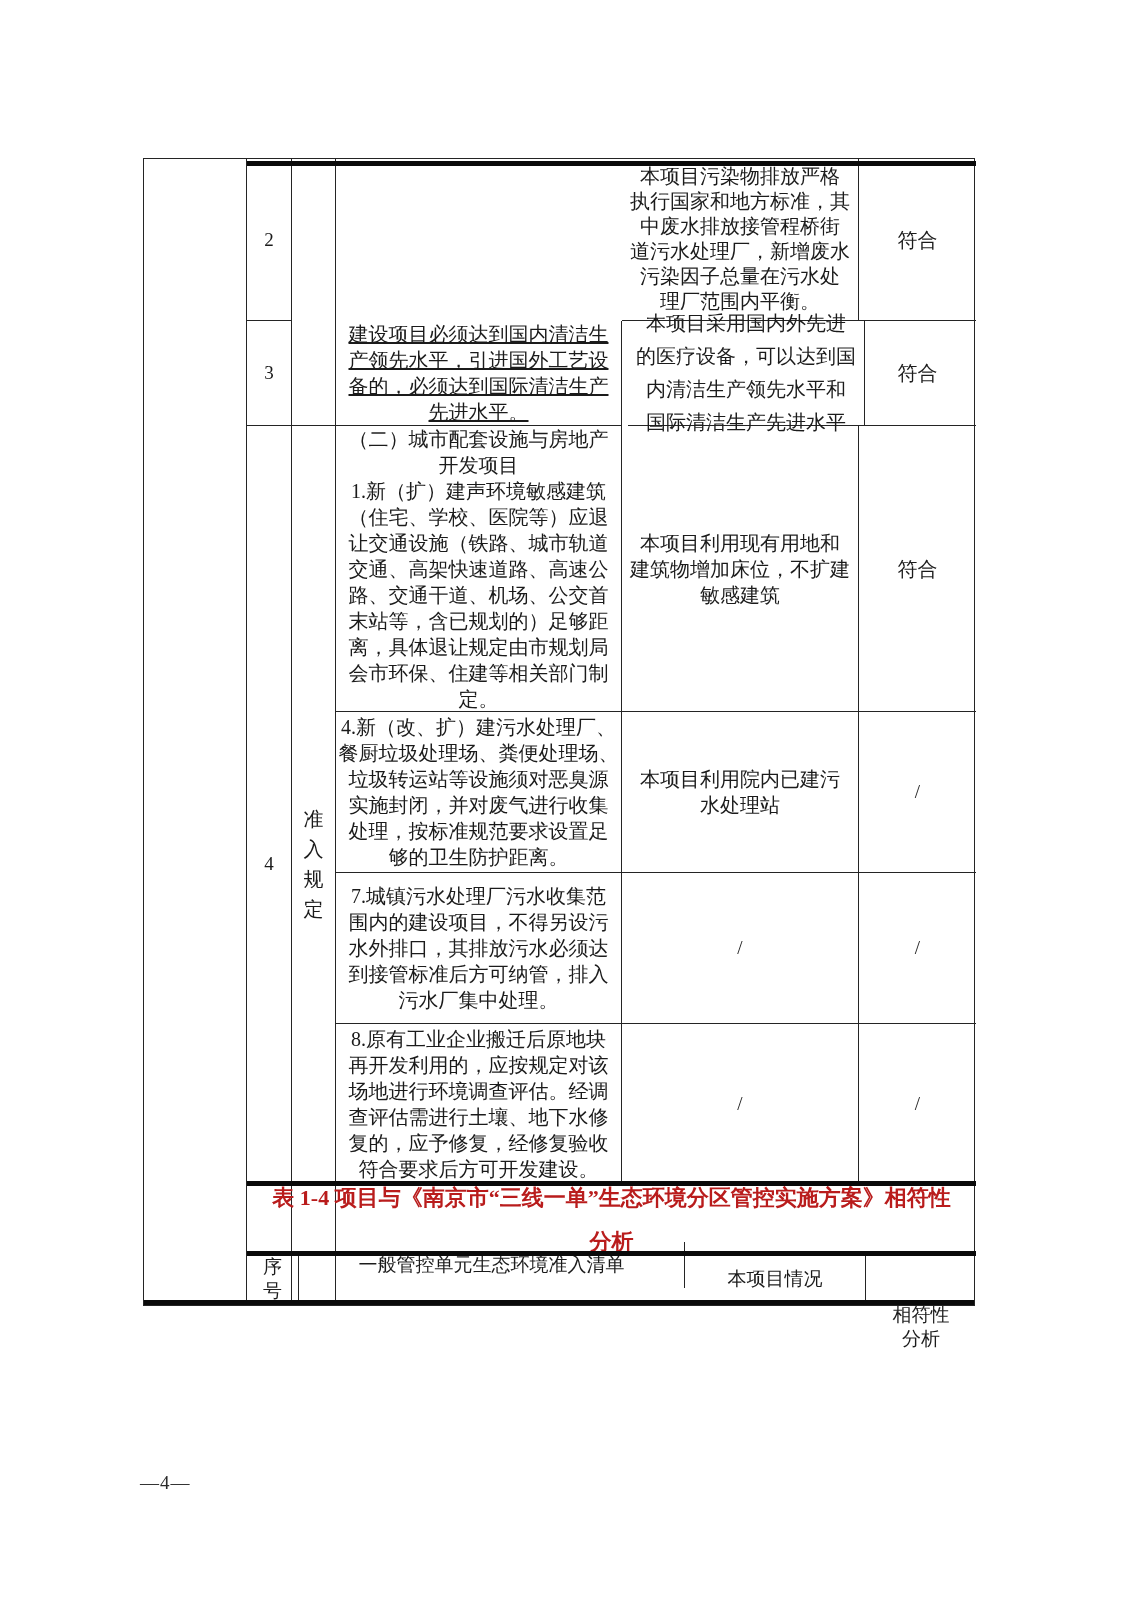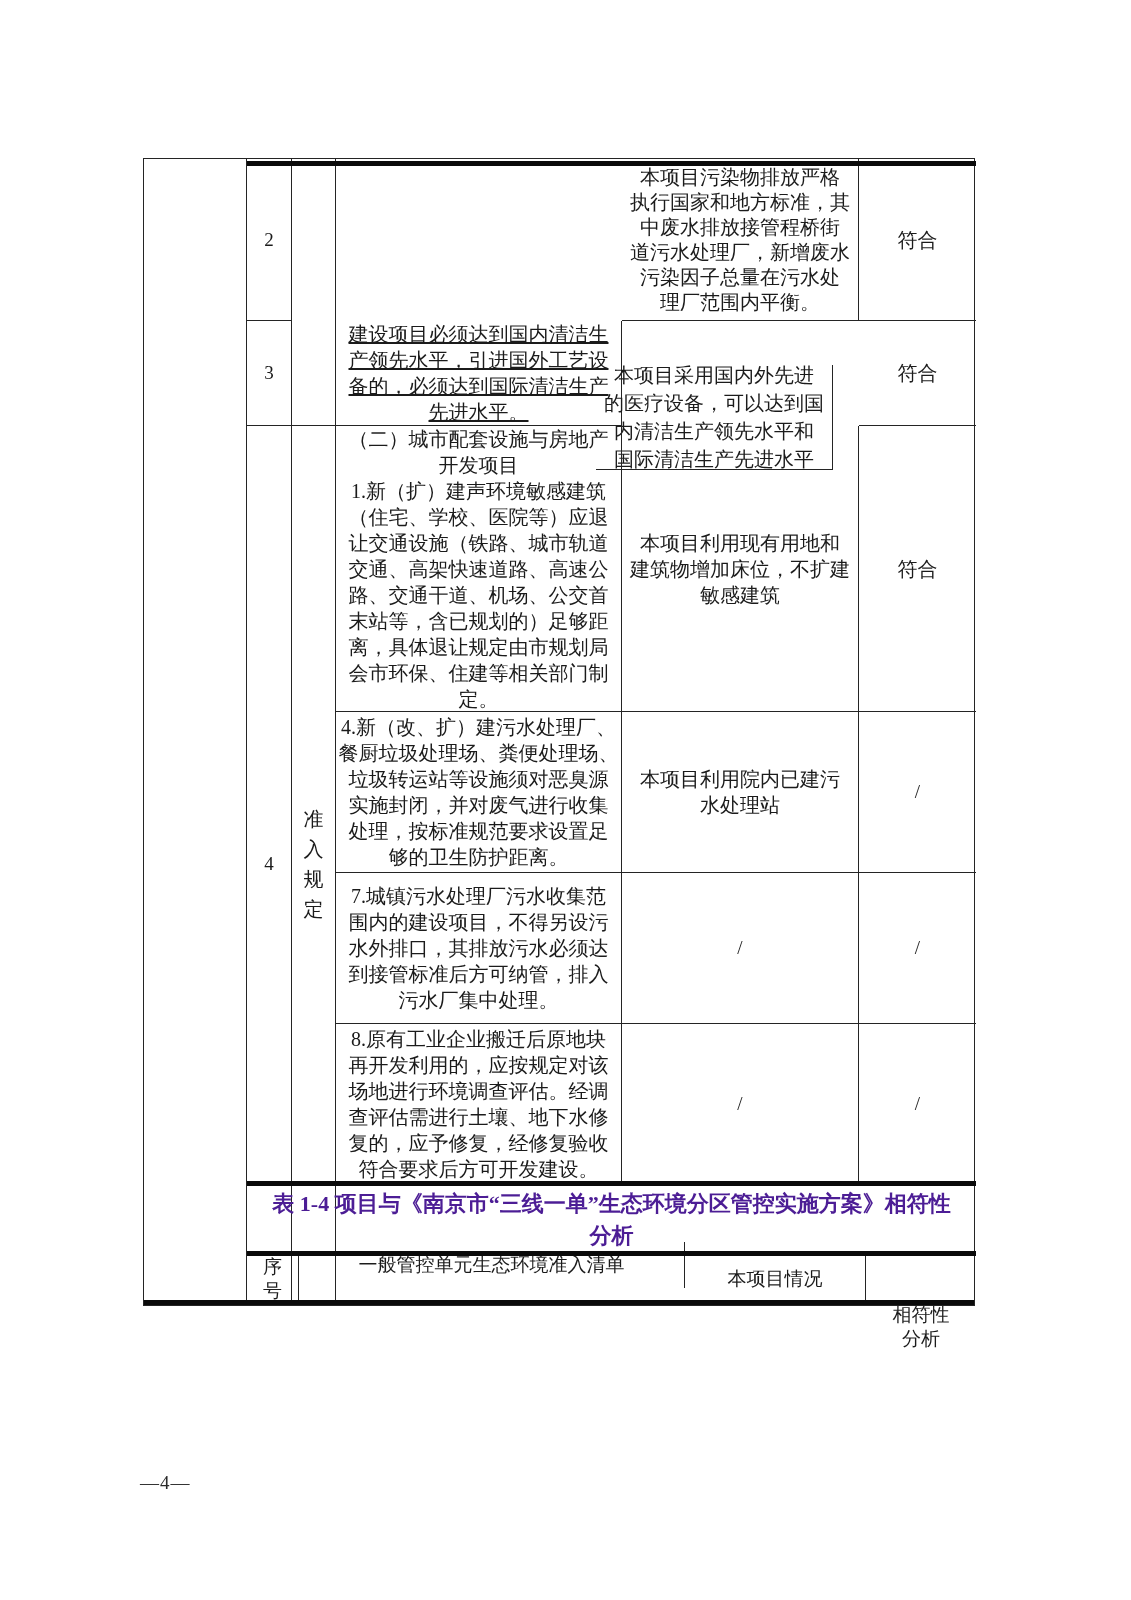--- a/index.html
+++ b/index.html
@@ -16,53 +16,53 @@
     display:flex;align-items:center;justify-content:center;
     text-align:center;white-space:pre-line;
     font-size:20px;line-height:26px;
   }
   .bR{border-right:1px solid #242424;}
   .bB{border-bottom:1px solid #242424;}
   .num{font-size:19px;}
   .slash{font-size:19px;}
   .thick{position:absolute;background:#0a0a0a;height:5px;}
   .caption{
-    font-weight:bold;font-size:22px;line-height:32px;color:#4c1d95;
+    font-weight:bold;font-size:22px;line-height:44px;color:#b91c1c;
   }
   .hdr{font-size:19px;line-height:24px;}
   .pageno{
     position:absolute;left:140px;top:1472px;font-size:19px;color:#2a2a2a;
     letter-spacing:1px;
   }
 </style>
 </head>
 <body>
 
 <div class="page">
 
   <div class="doc-table">
 
     <div class="cell bR" style="left:0;top:0;width:103px;height:1143px;"></div>
 
     <div class="cell bR bB num" style="left:103px;top:0;width:45px;height:162px;">2</div>
     <div class="cell bR bB" style="left:148px;top:0;width:44px;height:267px;"></div>
-    <div class="cell bR bB" style="left:478px;top:0;width:237px;height:162px;line-height:25px;">本项目污染物排放严格
+    <div class="cell bR bB" style="left:478px;top:0;width:237px;height:162px;line-height:25px;font-family:Liberation Mono, monospace;">本项目污染物排放严格
 执行国家和地方标准，其
 中废水排放接管程桥街
 道污水处理厂，新增废水
 污染因子总量在污水处
 理厂范围内平衡。</div>
     <div class="cell bB" style="left:715px;top:0;width:117px;height:162px;">符合</div>
 
     <div class="cell bR bB num" style="left:103px;top:162px;width:45px;height:105px;">3</div>
     <div class="cell bR bB" style="left:192px;top:162px;width:286px;height:105px;text-decoration:underline;">建设项目必须达到国内清洁生
 产领先水平，引进国外工艺设
 备的，必须达到国际清洁生产
 先进水平。</div>
-    <div class="cell bR bB" style="left:452px;top:162px;width:237px;height:105px;line-height:28px;margin-top:44px;">本项目采用国内外先进
+    <div class="cell bR bB" style="left:484px;top:162px;width:237px;height:105px;line-height:33px;">本项目采用国内外先进
 的医疗设备，可以达到国
 内清洁生产领先水平和
 国际清洁生产先进水平</div>
     <div class="cell bB" style="left:715px;top:162px;width:117px;height:105px;">符合</div>
 
     <div class="cell bR num" style="left:103px;top:267px;width:45px;height:876px;">4</div>
     <div class="cell bR" style="left:148px;top:267px;width:44px;height:876px;line-height:30px;">准
 入
 规
 定</div>

